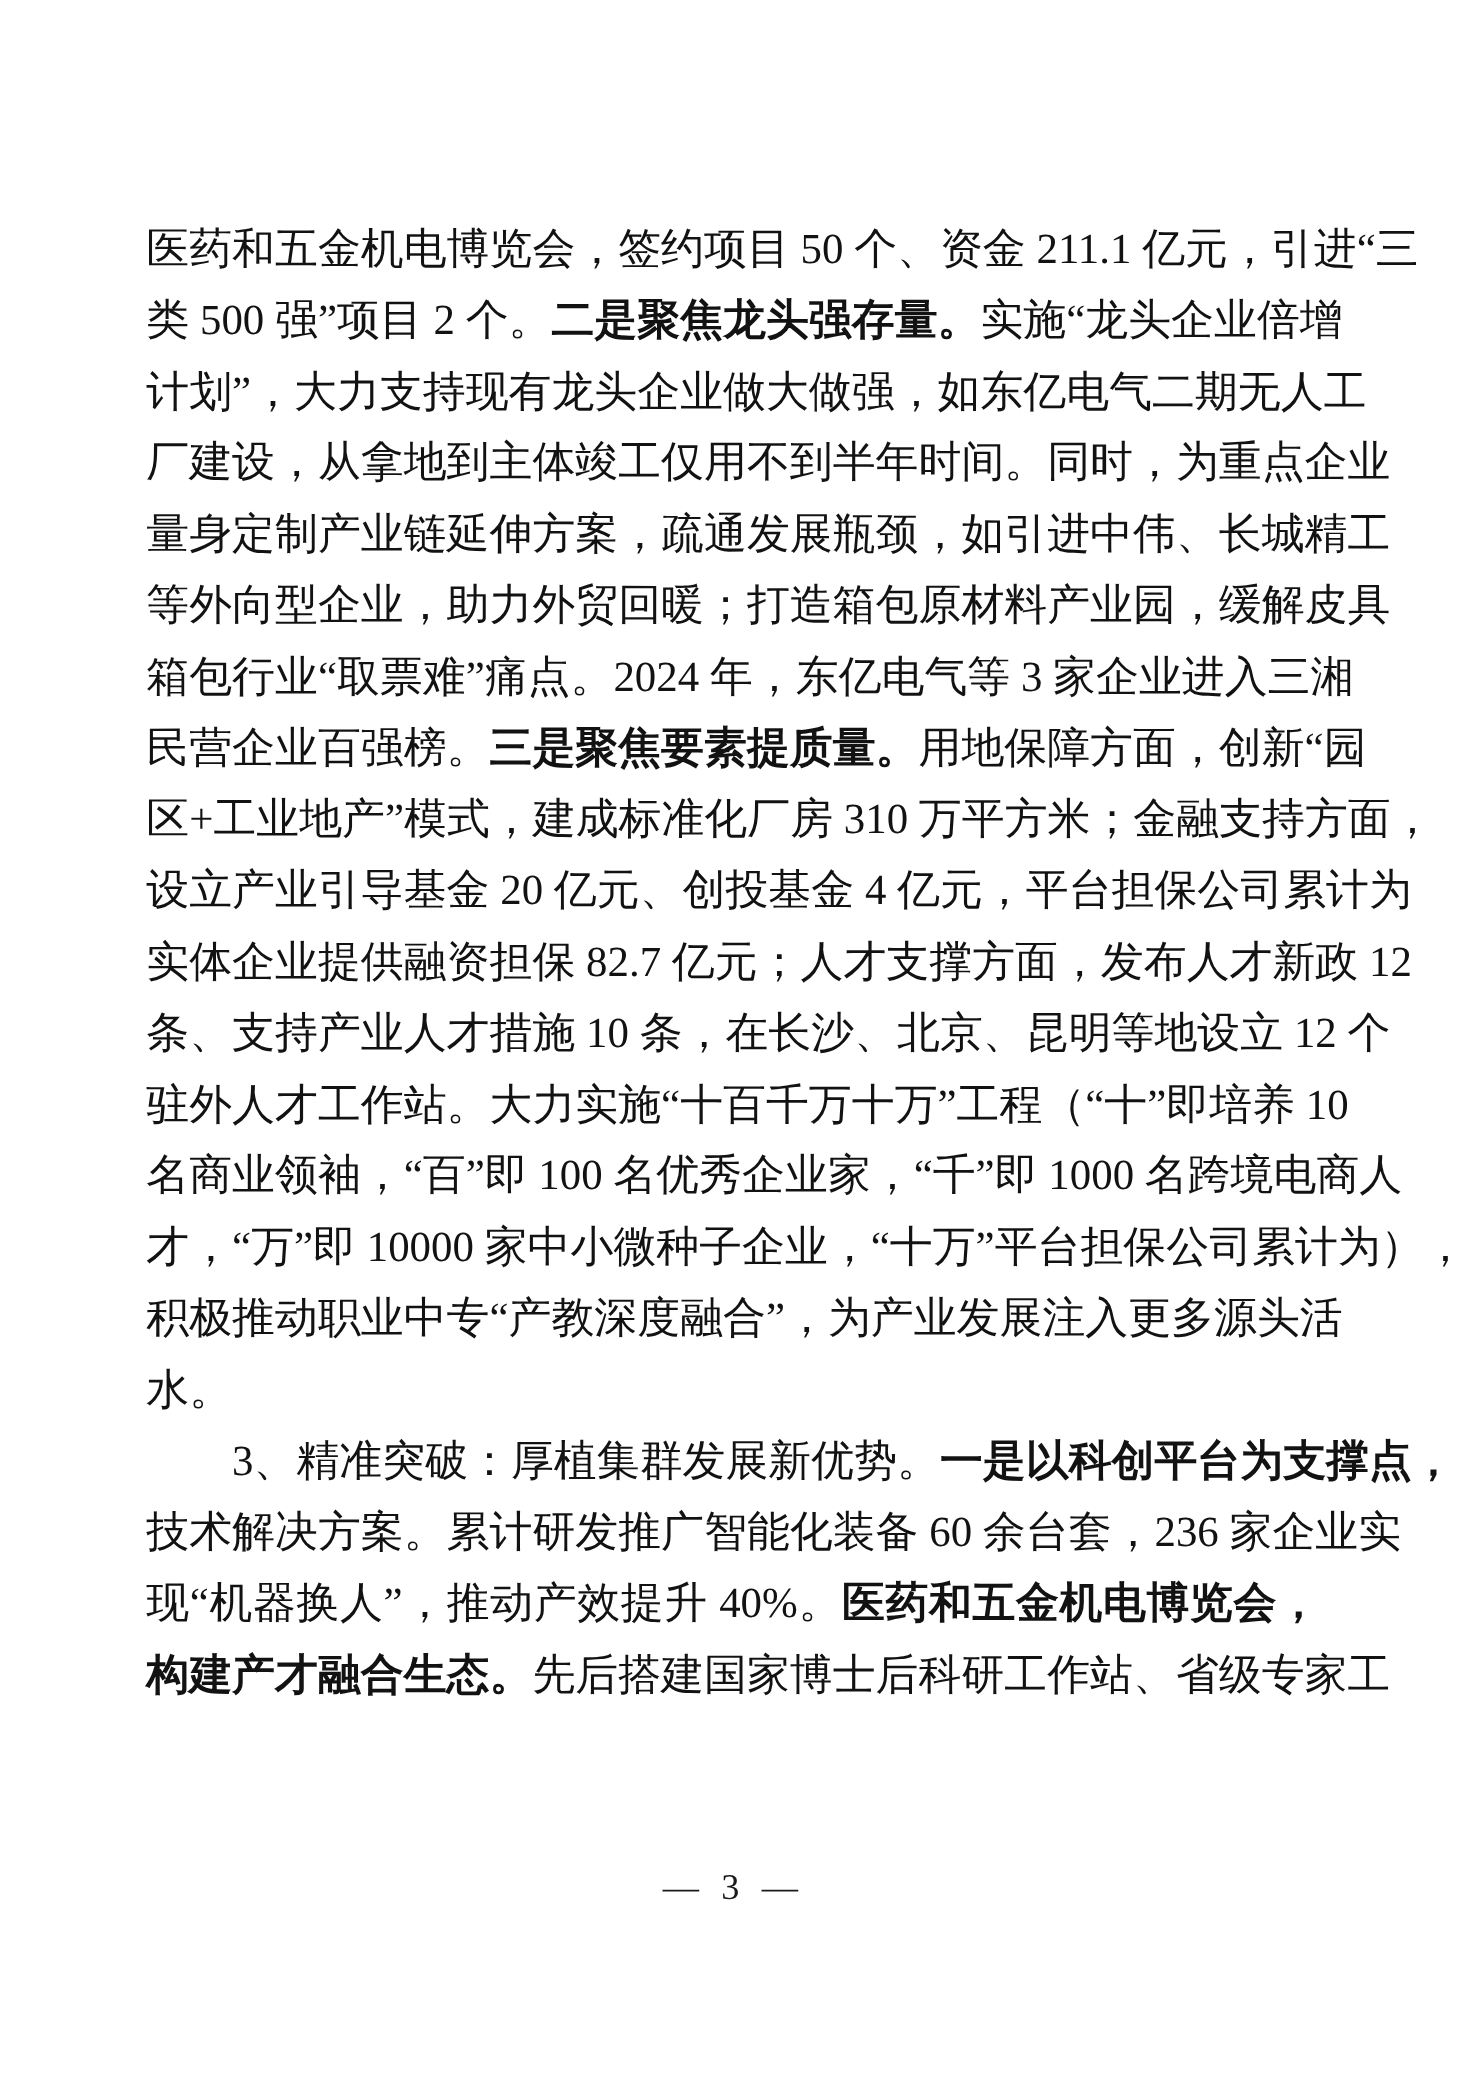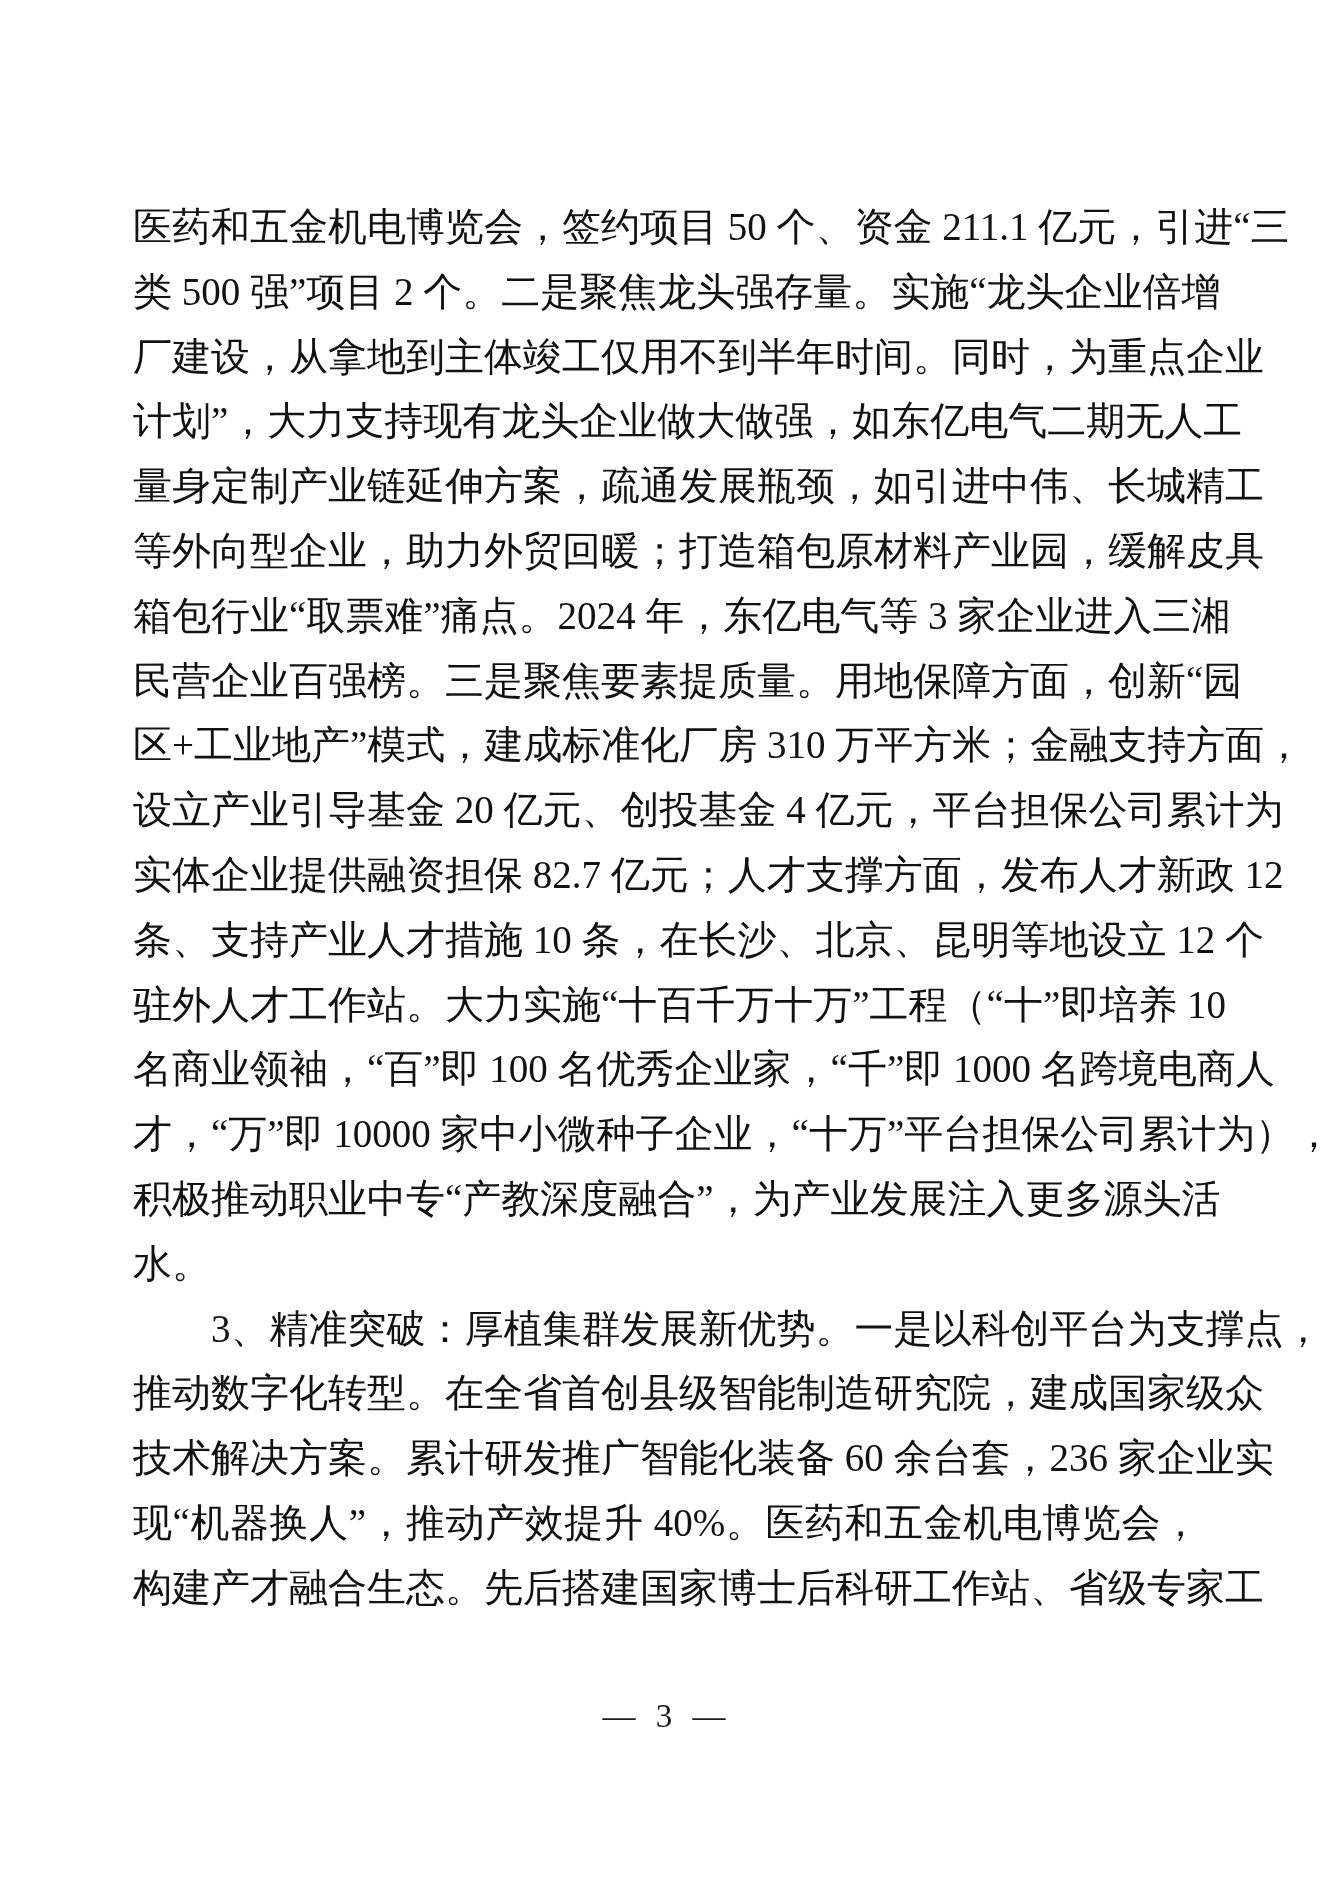--- a/index.html
+++ b/index.html
@@ -34,57 +34,56 @@
     text-align: justify;
     overflow: visible;
   }
   .line.j {
     text-align-last: justify;
   }
   .line.ind {
     text-indent: 78px;
   }
   .b {
-    font-weight: normal;
+    font-weight: bold;
   }
   .footer {
     position: absolute;
     top: 1698px;
     left: 0;
     width: 1334px;
     text-align: center;
     font-size: 33px;
     letter-spacing: 6px;
     color: #1a1a1a;
   }
 </style>
 </head>
 <body>
 
 <div class="page">
   <div class="doc">
       <div class="line j"><span>医药和五金机电博览会，签约项目 50 个、资金 211.1 亿元，引进“三</span></div>
       <div class="line j"><span>类 500 强”项目 2 个。</span><span class="b">二是聚焦龙头强存量。</span><span>实施“龙头企业倍增</span></div>
+      <div class="line j"><span>计划”，大力支持现有龙头企业做大做强，如东亿电气二期无人工</span></div>
       <div class="line j"><span>厂建设，从拿地到主体竣工仅用不到半年时间。同时，为重点企业</span></div>
-      <div class="line j"><span>计划”，大力支持现有龙头企业做大做强，如东亿电气二期无人工</span></div>
       <div class="line j"><span>量身定制产业链延伸方案，疏通发展瓶颈，如引进中伟、长城精工</span></div>
       <div class="line j"><span>等外向型企业，助力外贸回暖；打造箱包原材料产业园，缓解皮具</span></div>
       <div class="line j"><span>箱包行业“取票难”痛点。2024 年，东亿电气等 3 家企业进入三湘</span></div>
       <div class="line j"><span>民营企业百强榜。</span><span class="b">三是聚焦要素提质量。</span><span>用地保障方面，创新“园</span></div>
       <div class="line j"><span>区+工业地产”模式，建成标准化厂房 310 万平方米；金融支持方面，</span></div>
       <div class="line j"><span>设立产业引导基金 20 亿元、创投基金 4 亿元，平台担保公司累计为</span></div>
       <div class="line j"><span>实体企业提供融资担保 82.7 亿元；人才支撑方面，发布人才新政 12</span></div>
       <div class="line j"><span>条、支持产业人才措施 10 条，在长沙、北京、昆明等地设立 12 个</span></div>
       <div class="line j"><span>驻外人才工作站。大力实施“十百千万十万”工程（“十”即培养 10</span></div>
       <div class="line j"><span>名商业领袖，“百”即 100 名优秀企业家，“千”即 1000 名跨境电商人</span></div>
       <div class="line j"><span>才，“万”即 10000 家中小微种子企业，“十万”平台担保公司累计为），</span></div>
       <div class="line j"><span>积极推动职业中专“产教深度融合”，为产业发展注入更多源头活</span></div>
       <div class="line"><span>水。</span></div>
       <div class="line j ind"><span>3、精准突破：厚植集群发展新优势。</span><span class="b">一是以科创平台为支撑点，</span></div>
-      <div class="line j"><span class="b">推动数字化转型。</span><span>在全省首创县级智能制造研究院，建成国家级众</span></div>
       <div class="line j"><span>技术解决方案。累计研发推广智能化装备 60 余台套，236 家企业实</span></div>
       <div class="line j"><span>现“机器换人”，推动产效提升 40%。</span><span class="b">医药和五金机电博览会，</span></div>
       <div class="line j"><span class="b">构建产才融合生态。</span><span>先后搭建国家博士后科研工作站、省级专家工</span></div>
     </div>
   <div class="footer">
     <span>— 3 —</span>
   </div>
 </div>
 
 </body></html>

